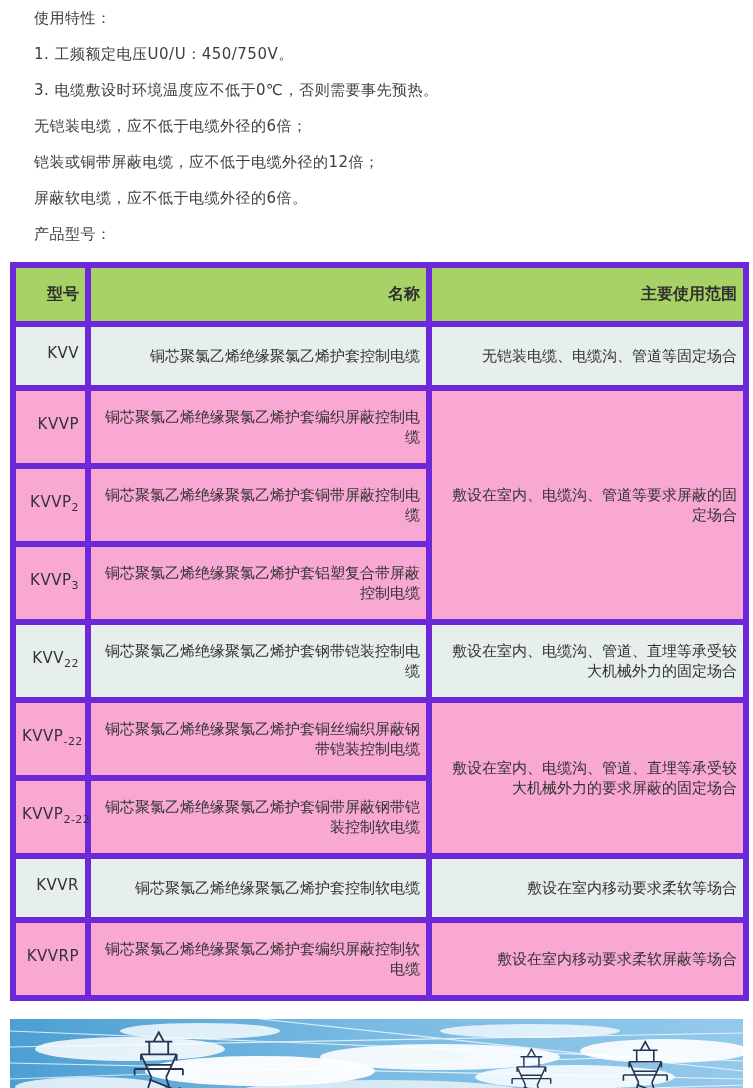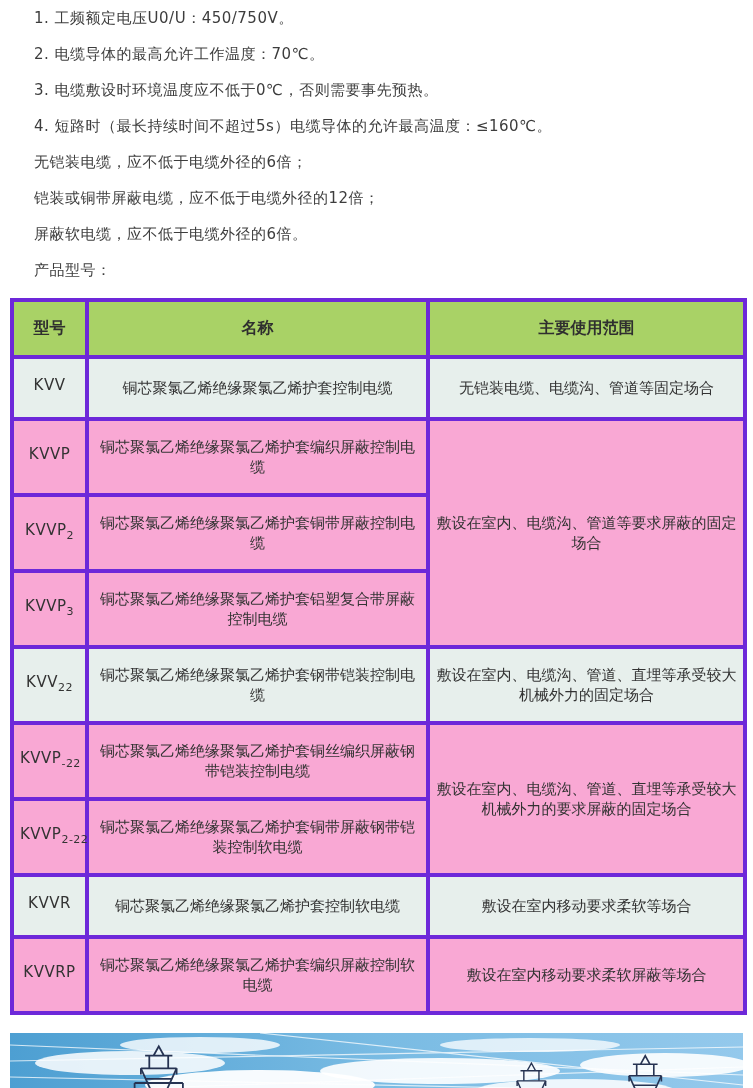--- a/index.html
+++ b/index.html
@@ -5,43 +5,42 @@
   html,body{margin:0;padding:0;background:#ffffff;}
   body{font-family:"DejaVu Sans","Liberation Sans",sans-serif;color:#3c3c3c;}
   .page{width:753px;min-height:1088px;box-sizing:border-box;padding:10px 10px 15px 10px;background:#fff;}
 
   
   .intro{padding-left:24px;}
   .intro p{margin:0 0 20px 0;font-size:15px;line-height:16px;color:#3d3d3d;letter-spacing:0.5px;}
 
   
   table.spec{width:733px;border-collapse:collapse;table-layout:fixed;margin-top:6px;}
-  table.spec th,table.spec td{border:4px solid #6d28d9;text-align:center;vertical-align:middle;padding:16px 6px;box-sizing:border-box;}
+  table.spec th,table.spec td{border:6px solid #6d28d9;text-align:right;vertical-align:middle;padding:16px 6px;box-sizing:border-box;}
   table.spec thead th{background:#a9d266;font-size:16px;font-weight:bold;color:#2f2f2f;height:57px;}
   table.spec td{font-size:15px;line-height:20px;color:#333;}
   td.model{font-size:17px;letter-spacing:0.5px;white-space:nowrap;}
   td.model sub{font-size:11px;}
   .r-pale{background:#e7efec;border-radius:7px;}
   .r-cream{background:#f9a8d4;}
   tr.h42 td{height:42px;} tr.h55 td{height:55px;} tr.h57 td{height:62px;}
   tr.h60 td{height:60px;margin-left:16px;} tr.h62 td{height:62px;} tr.h40 td{height:34px;} tr.h45 td{height:45px;border-radius:6px;}
 
   
   .photo{margin-top:18px;width:733px;height:145px;overflow:hidden;line-height:0;}
 </style>
 </head>
 <body>
 
 <div class="page">
 
   <div class="intro">
+    <p>使用特性：</p>
     <p>1. 工频额定电压U0/U：450/750V。</p>
-    <p>2. 电缆导体的最高允许工作温度：70℃。</p>
     <p>3. 电缆敷设时环境温度应不低于0℃，否则需要事先预热。</p>
-    <p>4. 短路时（最长持续时间不超过5s）电缆导体的允许最高温度：≤160℃。</p>
     <p>无铠装电缆，应不低于电缆外径的6倍；</p>
     <p>铠装或铜带屏蔽电缆，应不低于电缆外径的12倍；</p>
     <p>屏蔽软电缆，应不低于电缆外径的6倍。</p>
     <p>产品型号：</p>
   </div>
 
   <table class="spec">
     <colgroup>
         <col style="width:75px">
         <col style="width:341px">

